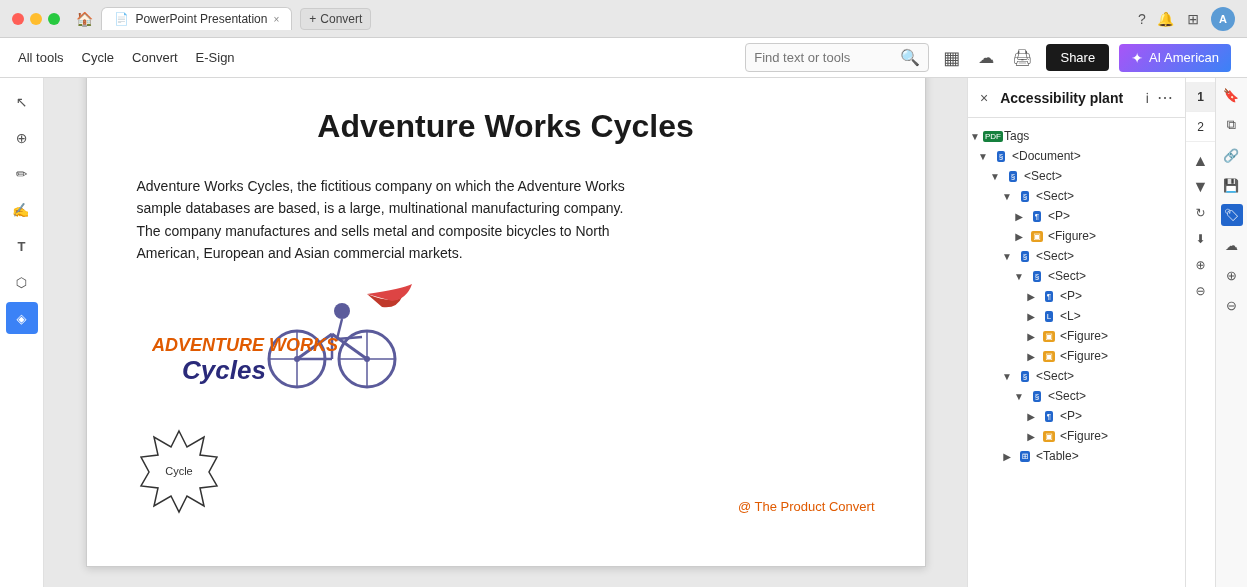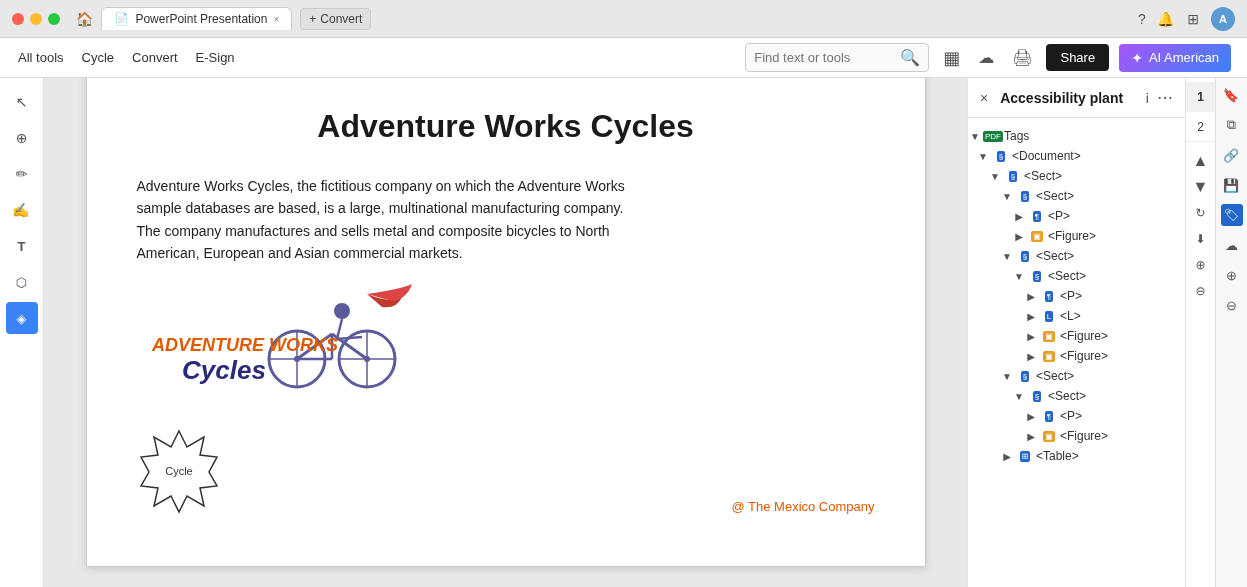--- a/index.html
+++ b/index.html
@@ -254,21 +254,21 @@
             <text x="30" y="100" font-size="26" font-weight="bold" font-style="italic" fill="#2a2a7a" font-family="Arial">Cycles</text>
           </svg>
         </div>
       </div>
       <div class="slide-footer">
 
         <svg width="85" height="85" viewBox="0 0 85 85">
           <polygon points="42,2 50,18 67,8 63,26 80,28 72,43 80,57 63,59 67,77 50,67 42,83 34,67 17,77 21,59 4,57 12,43 4,28 21,26 17,8 34,18" fill="none" stroke="#333" stroke-width="1.5"></polygon>
           <text x="42" y="46" text-anchor="middle" font-size="11" fill="#333" font-family="Arial">Cycle</text>
         </svg>
-        <span class="footer-credit">@ The Mexico Company</span>
+        <span class="footer-credit">@ The Product Convert</span>
       </div>
     </div>
   </div>
 
   <div class="right-panel" style="display:flex;flex-direction:row;">
     <div style="flex:1;display:flex;flex-direction:column;overflow:hidden;">
       <div class="right-panel-header">
         <span class="panel-close">×</span>
         <span class="panel-title">Accessibility plant</span>
         <span class="panel-icon">ℹ</span>

